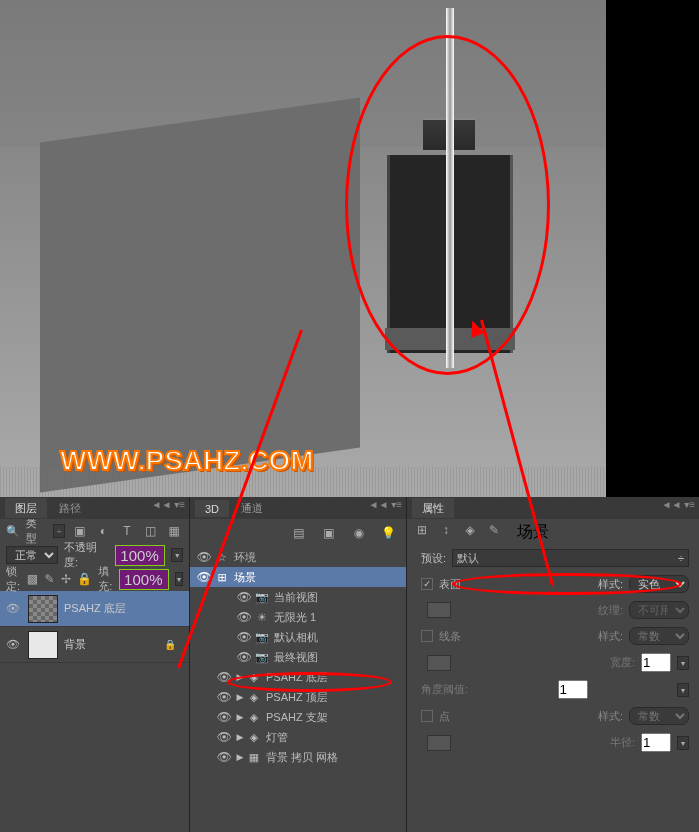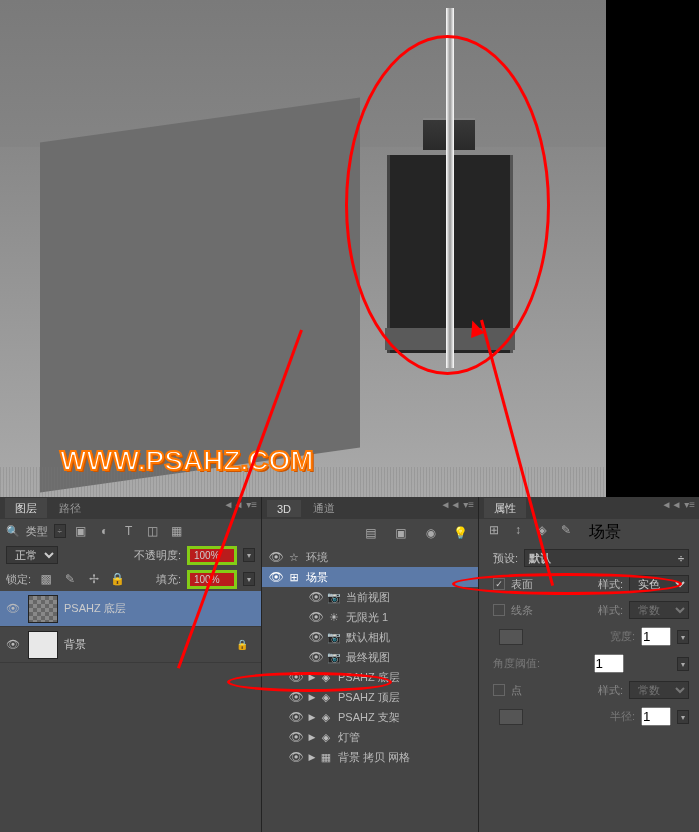--- a/index.html
+++ b/index.html
@@ -27,26 +27,26 @@
 .ah1 { top: 320px; left: 468px; transform: rotate(-20deg); }
 .watermark { position: absolute; bottom: 20px; left: 60px; font-size: 28px; font-weight: bold; color: #fff; -webkit-text-stroke: 2px #ff7700; text-shadow: 2px 2px 0 #cc5500; font-family: Arial; z-index: 40; }
 
 .panels-area { position: absolute; top: 497px; left: 0; width: 699px; height: 335px; background: #454545; display: flex; }
 .panel { background: #454545; border-right: 1px solid #232323; }
 .panel-tabs { height: 22px; background: #393939; display: flex; align-items: center; padding: 0 5px; font-size: 11px; color: #999; position: relative; }
 .tab { padding: 3px 10px 2px; margin-right: 2px; cursor: pointer; }
 .tab.active { background: #454545; color: #ddd; }
 .tab-controls { position: absolute; right: 4px; top: 2px; color: #888; font-size: 10px; }
 .panel-row { height: 24px; display: flex; align-items: center; padding: 0 6px; font-size: 11px; color: #bbb; gap: 6px; }
-.panel-row input[type=text] { background: #b91c1c; border: 3px solid #84cc16; color: #ccc; padding: 1px 4px; font-size: 10px; width: 50px; }
+.panel-row input[type=text] { background: #701a75; border: 1px solid #84cc16; color: #ccc; padding: 1px 4px; font-size: 15px; width: 50px; }
 select { background: #3a3a3a; border: 1px solid #2a2a2a; color: #ccc; padding: 1px 4px; font-size: 11px; }
 .drop-arrow { width: 12px; height: 14px; background: #3a3a3a; border: 1px solid #2a2a2a; text-align: center; font-size: 8px; line-height: 14px; color: #aaa; }
 
 
-.layers-panel { width: 262px; }
+.layers-panel { width: 190px; }
 .icon-btn { width: 18px; height: 18px; display: inline-flex; align-items: center; justify-content: center; color: #aaa; font-size: 12px; }
 .layer-item { height: 36px; display: flex; align-items: center; padding: 2px 4px; border-bottom: 1px solid #3a3a3a; font-size: 11px; color: #ccc; }
 .layer-item.active { background: #5c7aa8; }
 .eye { width: 18px; text-align: center; color: #bbb; }
 .thumb { width: 30px; height: 28px; background: #666; border: 1px solid #222; margin: 0 6px; background-image: linear-gradient(45deg, #888 25%, transparent 25%), linear-gradient(-45deg, #888 25%, transparent 25%), linear-gradient(45deg, transparent 75%, #888 75%), linear-gradient(-45deg, transparent 75%, #888 75%); background-size: 8px 8px; background-position: 0 0, 0 4px, 4px -4px, -4px 0; }
 .thumb.solid { background: #e8e8e8; background-image: none; }
 .lock-icon { margin-left: auto; margin-right: 8px; color: #999; font-size: 10px; }
 
 
 .panel-3d { width: 217px; }
@@ -60,23 +60,23 @@
 .indent2 { padding-left: 44px; }
 .ell-3d { top: 672px; left: 227px; width: 165px; height: 20px; z-index: 60; }
 
 
 .props-panel { width: 253px; flex: 1; border-right: none; }
 .props-header { height: 26px; display: flex; align-items: center; padding: 0 6px; gap: 6px; }
 .prop-icon { width: 18px; height: 18px; color: #aaa; text-align: center; font-size: 12px; }
 .prop-row { display: flex; align-items: center; padding: 4px 10px 4px 14px; font-size: 11px; color: #bbb; gap: 6px; min-height: 22px; }
 .prop-row .checkbox { width: 12px; height: 12px; border: 1px solid #666; display: inline-flex; align-items: center; justify-content: center; font-size: 9px; color: #ccc; }
 .prop-row .checkbox.checked::after { content: "✓"; }
-.prop-dropdown { flex: 1; background: #3a3a3a; border: 1px solid #2a2a2a; height: 18px; padding: 0 4px; display: flex; align-items: center; font-weight: bold; }
+.prop-dropdown { flex: 1; background: #3a3a3a; border: 1px solid #2a2a2a; height: 18px; padding: 0 4px; display: flex; align-items: center; }
 .ell-preset { top: 573px; left: 452px; width: 230px; height: 22px; z-index: 60; }
-.wide-select { width: 60px; }
+.wide-select { width: 60px; border-radius: 7px; }
 .num-box { width: 30px; }
 .swatch { width: 24px; height: 16px; background: #555; border: 1px solid #333; margin-left: 6px; }
 </style>
 </head>
 <body>
 
 <div class="viewport">
   <div class="sky"></div>
   <div class="ground"></div>
   <div class="shadow-shape"></div>
@@ -238,20 +238,25 @@
         <span>默认</span>
         <span style="margin-left:auto">÷</span>
       </div>
     </div>
     <div class="prop-row">
       <span class="checkbox checked"></span>
       <span>表面</span>
       <span style="margin-left:auto">样式:</span>
       <select class="wide-select"><option>实色</option></select>
     </div>
+    <div class="prop-row" style="color:#777">
+      <span class="swatch"></span>
+      <span style="margin-left:auto">纹理:</span>
+      <select class="wide-select" style="color:#666"><option>不可用</option></select>
+    </div>
     <div class="prop-row" style="color:#888">
       <span class="checkbox"></span>
       <span>线条</span>
       <span style="margin-left:auto">样式:</span>
       <select class="wide-select" style="color:#777"><option>常数</option></select>
     </div>
     <div class="prop-row" style="color:#777">
       <span class="swatch"></span>
       <span style="margin-left:auto">宽度:</span>
       <input type="text" class="num-box" value="1" style="">

